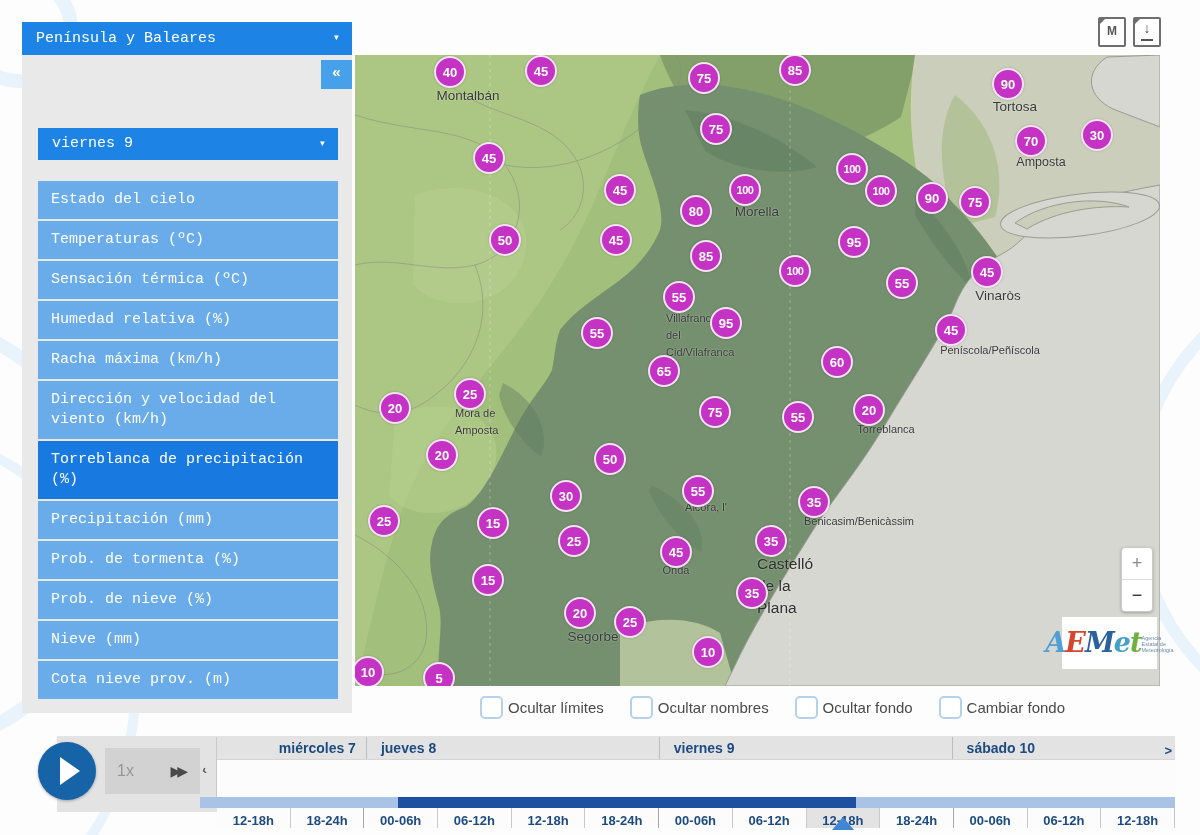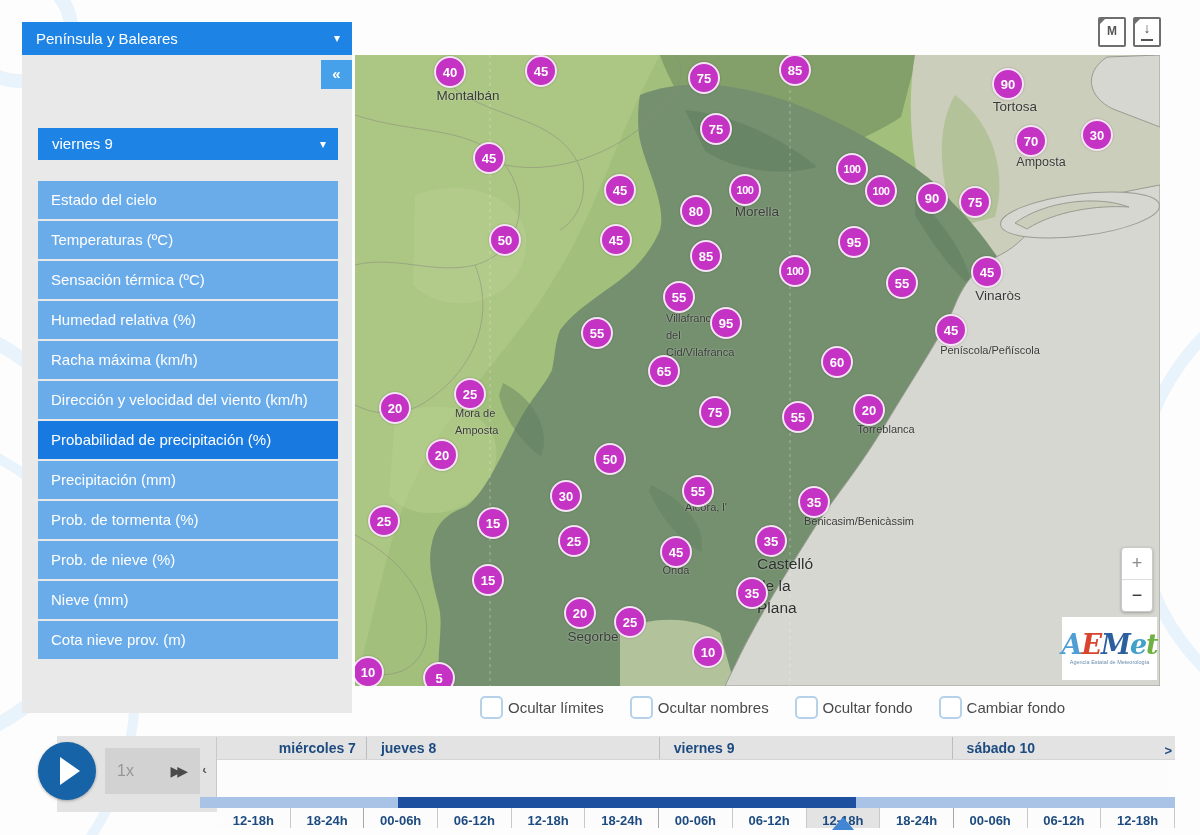--- a/index.html
+++ b/index.html
@@ -6,21 +6,21 @@
   #stage{position:relative;width:1200px;height:835px;overflow:hidden;background:#fdfdfd;}
 
   
   .deco{position:absolute;border:14px solid #e8f3fb;border-radius:50%;}
   .deco.d1{width:420px;height:420px;left:-330px;top:310px;}
   .deco.d2{width:520px;height:520px;left:-400px;top:420px;border-width:10px;}
   .deco.d3{width:460px;height:460px;left:1130px;top:260px;border-width:12px;}
   .deco.d4{width:90px;height:90px;left:-40px;top:-30px;}
 
   
-  #sidebar{position:absolute;left:22px;top:22px;width:330px;height:691px;background:#e9e9e9;}
+  #sidebar{position:absolute;left:22px;top:22px;width:330px;height:691px;background:#e9e9e9;font-family:Liberation Mono, monospace;}
   #region-bar{position:relative;height:33px;background:#1d84e5;color:#fff;font-size:15px;line-height:33px;padding:0 14px;cursor:pointer;}
   #region-bar .caret{position:absolute;right:12px;top:0;font-size:12px;}
   #collapse-btn{position:absolute;right:0;top:38px;width:31px;height:29px;background:#46a0ea;color:#fff;text-align:center;line-height:27px;font-size:15px;font-weight:bold;cursor:pointer;}
   #day-bar{position:absolute;left:16px;top:106px;width:300px;height:32px;background:#1d84e5;color:#fff;font-size:15px;line-height:32px;padding:0;cursor:pointer;}
   #day-bar .lbl{padding-left:14px;}
   #day-bar .caret{position:absolute;right:12px;top:0;font-size:12px;line-height:32px;}
   #menu{position:absolute;left:16px;top:159px;width:300px;}
   .menu-item{background:#6aacea;color:#fff;font-size:15px;line-height:20px;padding:9px 13px;margin-bottom:2px;cursor:pointer;}
   .menu-item.selected{background:#1879e1;}
 
@@ -36,21 +36,21 @@
   .marker{position:absolute;width:28px;height:28px;border-radius:50%;background:#c433c4;border:2px solid #f6e4f6;
           color:#fff;font-weight:bold;font-size:13px;display:flex;align-items:center;justify-content:center;
           transform:translate(-50%,-50%);box-shadow:0 0 2px rgba(0,0,0,.25);cursor:pointer;}
   .marker.wide{font-size:11px;letter-spacing:-.5px;}
 
   
   #zoom-ctl{position:absolute;left:1121px;top:547px;width:30px;background:#fff;border:1px solid #c9c9c9;border-radius:4px;box-shadow:0 1px 3px rgba(0,0,0,.25);overflow:hidden;}
   #zoom-ctl .zbtn{height:31px;text-align:center;line-height:31px;font-size:18px;cursor:pointer;}
   #zoom-in{color:#8a8a8a;border-bottom:1px solid #ddd;}
   #zoom-out{color:#1a1a1a;}
-  #aemet-logo{position:absolute;left:1062px;top:617px;width:95px;height:63px;background:#fff;display:flex;flex-direction:column;align-items:center;justify-content:center;}
+  #aemet-logo{position:absolute;left:1062px;top:617px;width:95px;height:52px;background:#fff;display:flex;flex-direction:row;align-items:center;justify-content:center;}
   #aemet-letters{font-size:27px;font-weight:bold;font-style:italic;letter-spacing:-1px;line-height:26px;font-family:"DejaVu Serif",serif;}
   #aemet-tagline{font-size:5.5px;color:#6b8cae;margin-top:1px;}
 
   
   .doc-icon{position:absolute;width:24px;height:26px;background:#fff;border:2px solid #6e6e6e;border-radius:2px;cursor:pointer;}
   .doc-icon::before{content:"";position:absolute;left:-1px;top:-1px;border-top:7px solid #6e6e6e;border-right:7px solid transparent;}
   #legend-icon{left:1098px;top:17px;text-align:center;font-size:12px;font-weight:bold;color:#555;line-height:24px;}
   #download-icon{left:1133px;top:17px;}
   #download-icon .arrow{position:absolute;left:0;right:0;top:1px;text-align:center;font-size:14px;color:#555;}
   #download-icon .bar{position:absolute;left:6px;right:6px;bottom:4px;height:2px;background:#555;}
@@ -107,21 +107,21 @@
       <span class="lbl">viernes 9</span>
       <span class="caret">▾</span>
     </div>
     <div id="menu">
         <div class="menu-item">Estado del cielo</div>
         <div class="menu-item">Temperaturas (ºC)</div>
         <div class="menu-item">Sensación térmica (ºC)</div>
         <div class="menu-item">Humedad relativa (%)</div>
         <div class="menu-item">Racha máxima (km/h)</div>
         <div class="menu-item">Dirección y velocidad del viento (km/h)</div>
-        <div class="menu-item selected">Probabilidad de precipitación (%)</div>
+        <div class="menu-item selected">Torreblanca de precipitación (%)</div>
         <div class="menu-item">Precipitación (mm)</div>
         <div class="menu-item">Prob. de tormenta (%)</div>
         <div class="menu-item">Prob. de nieve (%)</div>
         <div class="menu-item">Nieve (mm)</div>
         <div class="menu-item">Cota nieve prov. (m)</div>
       </div>
   </div>
 
   <div id="map">
     <svg width="805" height="631" viewBox="0 0 805 631">

